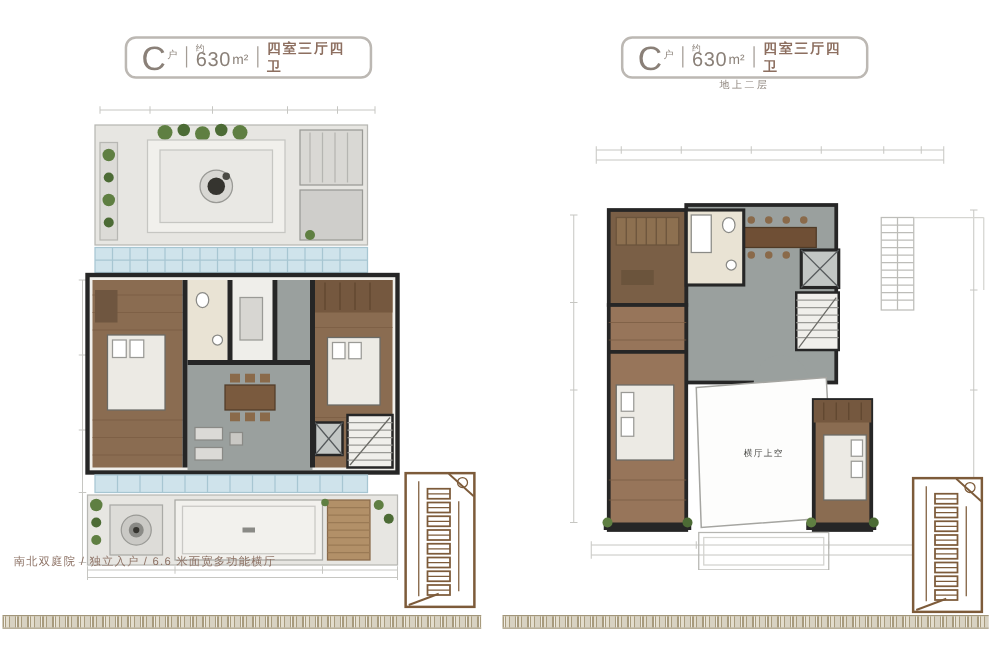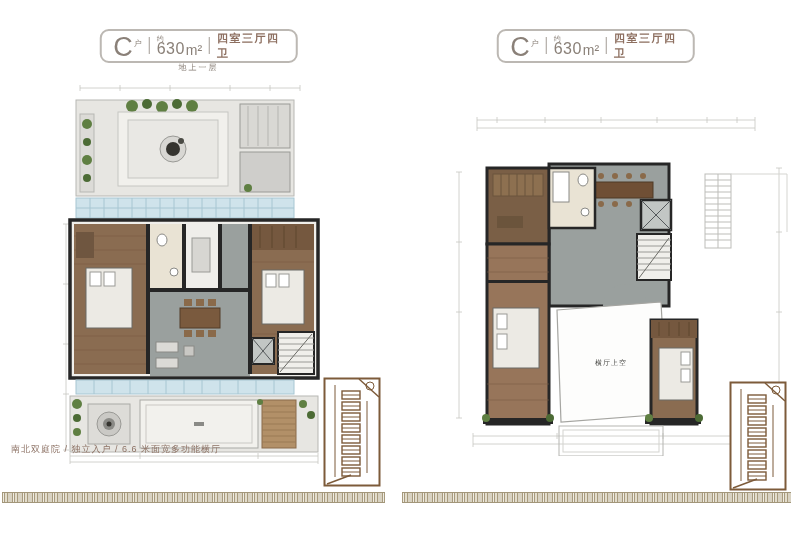--- a/index.html
+++ b/index.html
@@ -8,24 +8,24 @@
   .half{position:absolute;top:0;width:397px;height:536px;}
   #half1{left:0;} #half2{left:397px;}
 
   
   .badge{position:absolute;top:29px;left:50%;transform:translateX(-50%);
          display:flex;align-items:center;gap:7px;border:2px solid #bcb8b3;
          border-radius:9px;padding:1px 12px 2px 12px;height:27px;background:#fff;}
   .badge-letter{font-size:27px;line-height:26px;color:#8a8078;display:flex;align-items:flex-end;}
   .badge-sub{font-size:8px;color:#8a8078;margin-left:1px;padding-bottom:3px;}
   .vbar{width:1px;height:17px;background:#a39c95;}
-  .area{position:relative;padding-top:7px;display:flex;align-items:flex-end;color:#8a8078;}
+  .area{position:relative;padding-top:7px;display:flex;align-items:flex-start;color:#8a8078;}
   .approx{position:absolute;top:-1px;left:0;font-size:7px;color:#8a8078;}
   .num{font-size:16px;line-height:14px;letter-spacing:0.5px;}
-  .unit{font-size:14px;line-height:12px;margin-left:1px;}
+  .unit{font-size:11px;line-height:12px;margin-left:1px;}
   .rooms{font-size:11px;font-weight:bold;color:#8d6f60;letter-spacing:1.5px;}
 
   .floor-label{position:absolute;top:62px;left:0;width:100%;text-align:center;
                font-size:8px;color:#8a8078;letter-spacing:2px;}
 
   .caption{position:absolute;left:11px;width:100%;text-align:left;
            font-size:9px;color:#8d7265;letter-spacing:1px;}
   #half1 .caption{top:443px;} #half2 .caption{top:445px;}
 
   .plan{position:absolute;}
@@ -63,21 +63,20 @@
       <span class="vbar"></span>
       <span class="area">
         <span class="approx">约</span>
         <span class="num">630</span>
         <span class="unit">m²</span>
       </span>
       <span class="vbar"></span>
       <span class="rooms">四室三厅四卫</span>
     </div>
 
-    <div class="floor-label">地上一层</div>
 
     <svg id="plan1" class="plan" width="266" height="380" viewBox="0 0 266 380">
 
       <g class="dim">
         <line x1="18" y1="4" x2="238" y2="4"></line>
         <line x1="18" y1="1" x2="18" y2="7"></line>
           <line x1="58" y1="1" x2="58" y2="7"></line>
         <line x1="108" y1="1" x2="108" y2="7"></line>
           <line x1="168" y1="1" x2="168" y2="7"></line>
         <line x1="208" y1="1" x2="208" y2="7"></line>
@@ -308,20 +307,21 @@
       <span class="vbar"></span>
       <span class="area">
         <span class="approx">约</span>
         <span class="num">630</span>
         <span class="unit">m²</span>
       </span>
       <span class="vbar"></span>
       <span class="rooms">四室三厅四卫</span>
     </div>
 
+    <div class="floor-label">地上二层</div>
 
     <svg id="plan2" class="plan" width="336" height="344" viewBox="0 0 336 344">
 
       <g class="dim">
         <line x1="24" y1="8" x2="302" y2="8"></line>
           <line x1="24" y1="16" x2="302" y2="16"></line>
         <line x1="24" y1="5" x2="24" y2="19"></line>
           <line x1="44" y1="5" x2="44" y2="11"></line>
         <line x1="92" y1="5" x2="92" y2="11"></line>
           <line x1="148" y1="5" x2="148" y2="11"></line>

